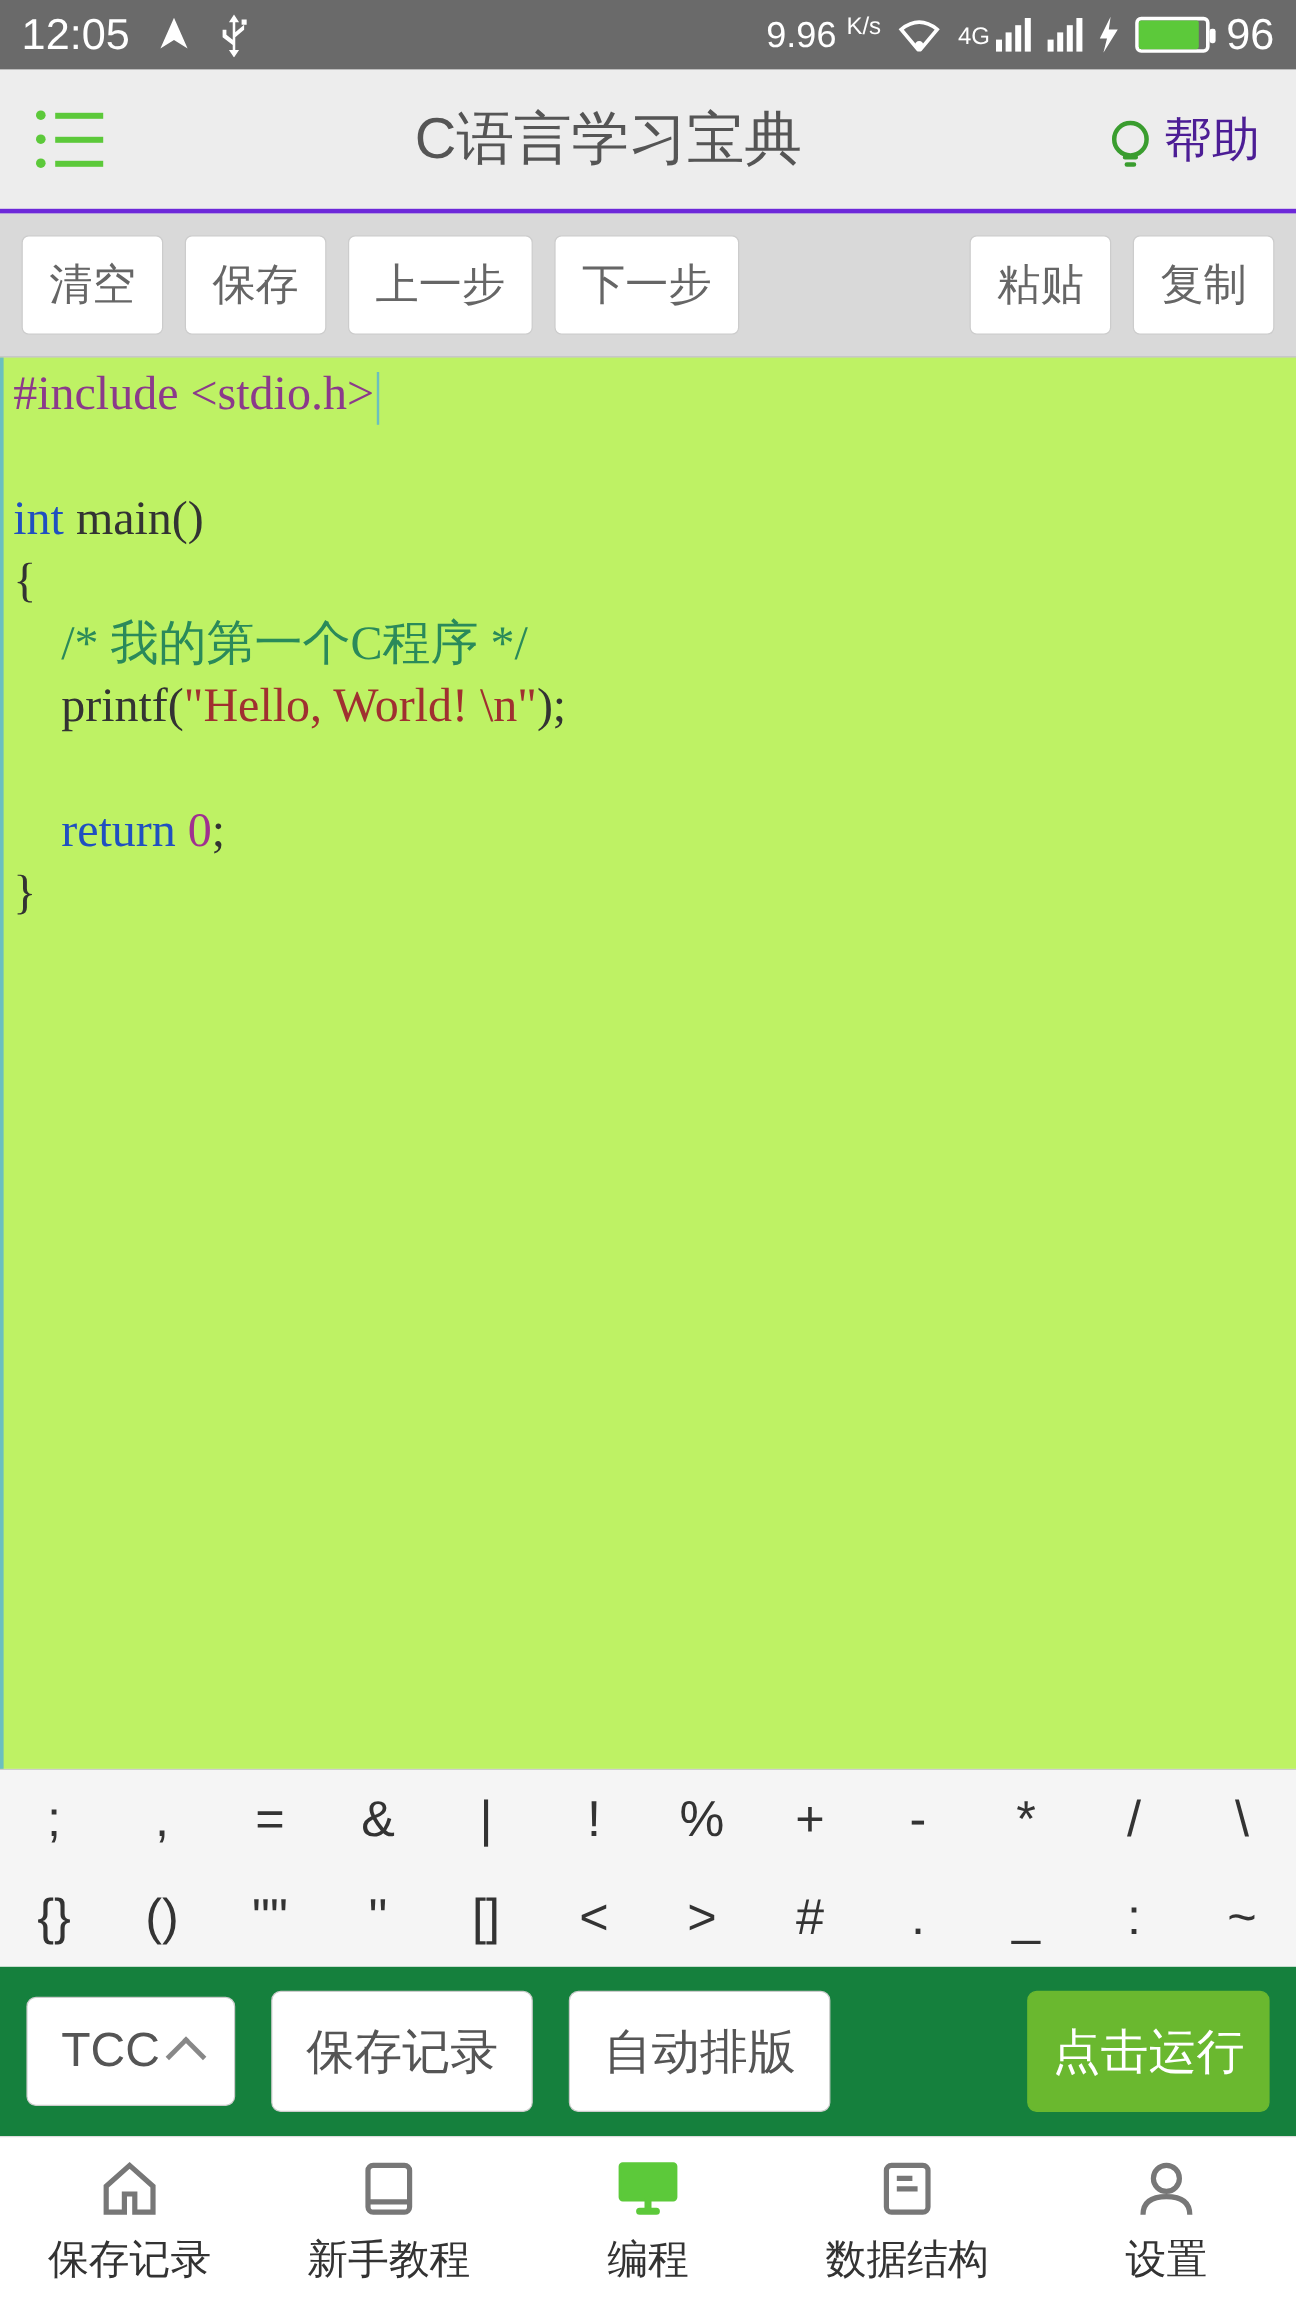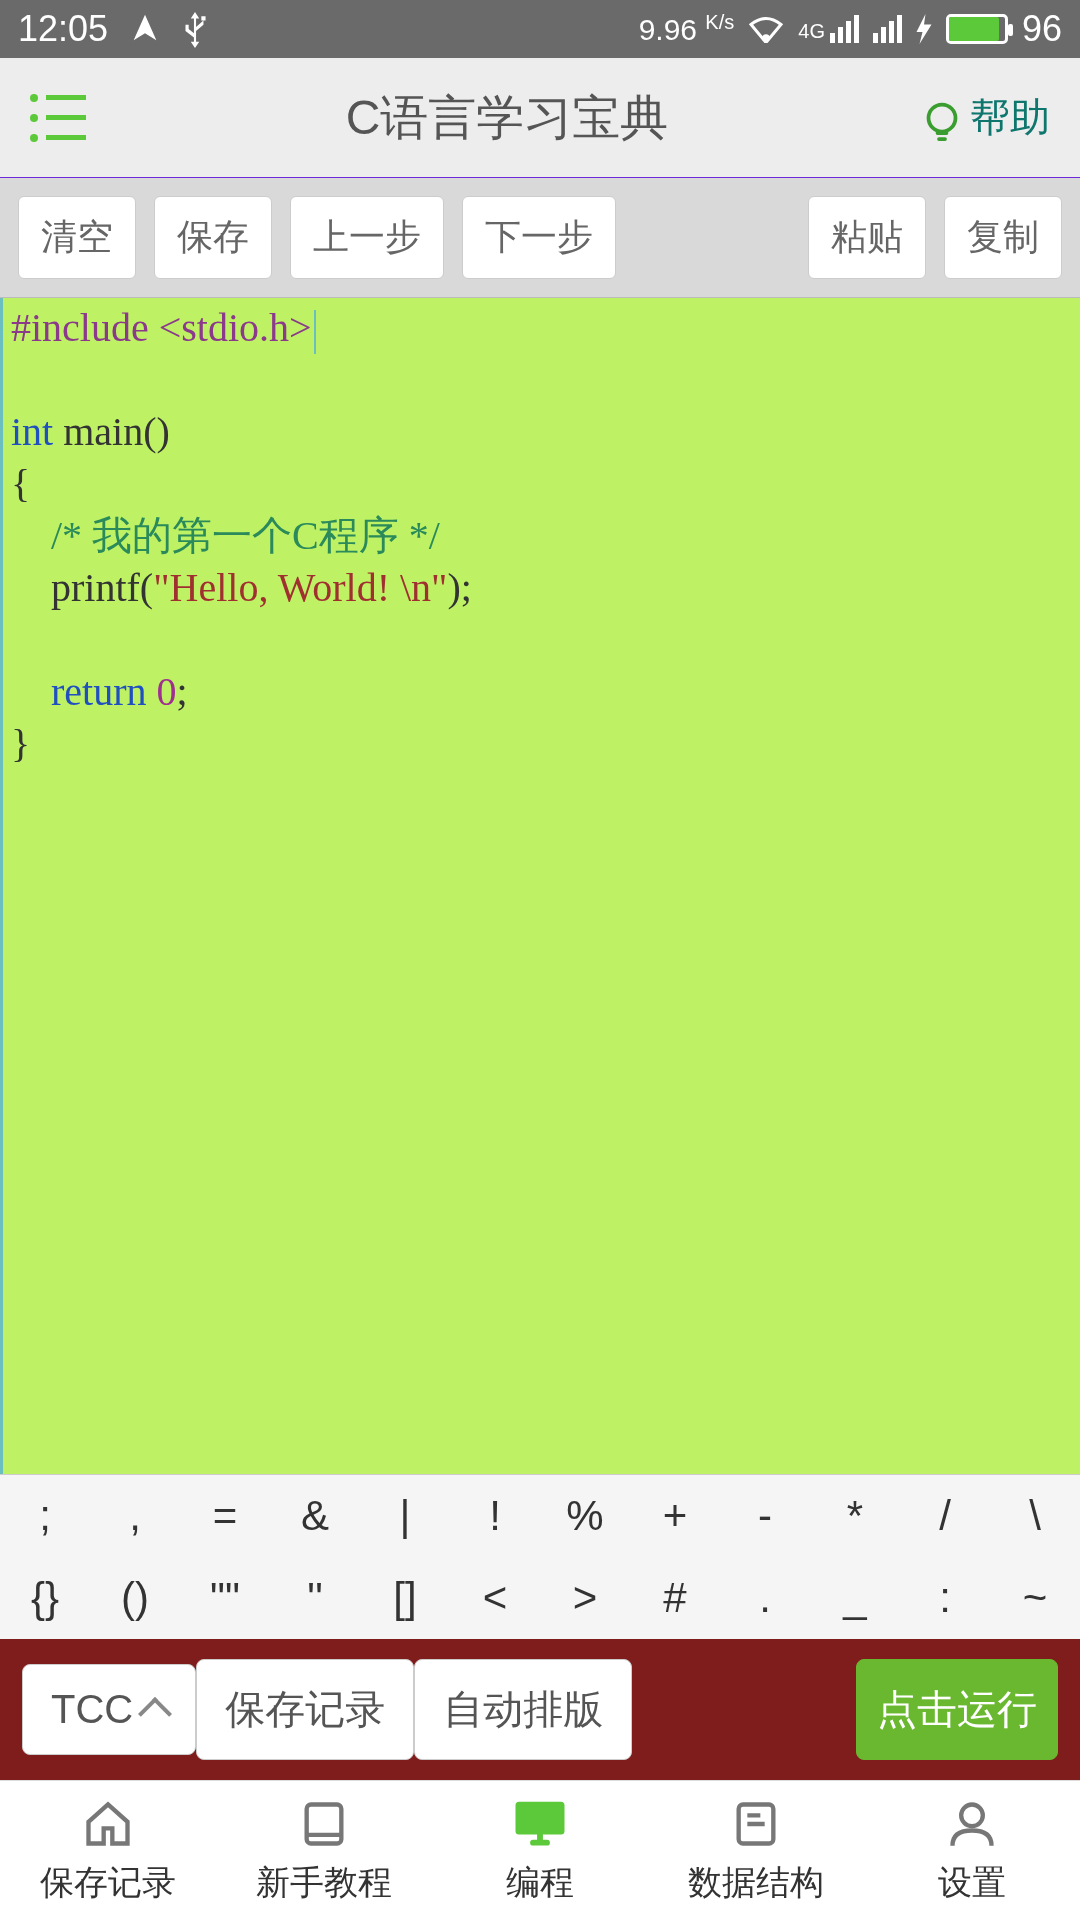--- a/index.html
+++ b/index.html
@@ -34,28 +34,28 @@
   width: 5px; height: 12px; background: #fff; border-radius: 2px;
 }
 .battery-fill { background: #5cc93a; height: 100%; width: 90%; border-radius: 2px; }
 
 .app-header {
   height: 120px;
   background: #ededed;
   display: flex;
   align-items: center;
   padding: 0 30px;
-  border-bottom: 1px solid #6d28d9;
+  border-bottom: 4px solid #6d28d9;
 }
 .menu-btn { width: 60px; height: 60px; display:flex; flex-direction:column; justify-content:center; gap:12px; }
 .menu-line { display:flex; align-items:center; gap:8px; }
 .menu-dot { width:8px; height:8px; background:#5cc93a; border-radius:50%; }
 .menu-bar { width:40px; height:5px; background:#5cc93a; }
 .app-title { flex:1; text-align:center; font-size:48px; color:#555; font-weight:400; }
-.help-btn { display:flex; align-items:center; gap:10px; color:#0f766e; font-size:40px; }
+.help-btn { display:flex; align-items:center; gap:10px; color:#4c1d95; font-size:40px; }
 .bulb-icon { width:36px; height:36px; }
 
 .toolbar {
   background: #d9d9d9;
   padding: 18px;
   display: flex;
   gap: 18px;
   border-bottom: 1px solid #bbb;
 }
 .toolbar .spacer { flex: 1; }
@@ -91,23 +91,24 @@
 .cursor { display:inline-block; width:2px; height:44px; background:#6bbfbf; vertical-align:middle; margin-left:2px; }
 
 .symbol-rows { background:#f5f5f5; border-top:1px solid #ccc; }
 .symbol-row {
   display:flex; justify-content:space-around; align-items:center;
   height:82px; font-size:42px; color:#333;
 }
 .symbol-key { flex:1; text-align:center; }
 
 .action-bar {
-  background:#7f1d1d;
+  background:#15803d;
   padding: 20px 22px;
   display:flex;
+  gap: 30px;
   align-items:center;
 }
 .action-btn {
   background:#fff; border:1px solid #ccc; border-radius:8px;
   padding: 22px 28px; font-size:40px; color:#555;
   display:flex; align-items:center; gap:10px;
 }
 .action-btn.run { background:#6ab82f; color:#fff; border-color:#6ab82f; margin-left:auto; padding:22px 20px; }
 .chev-up { width:24px; height:24px; border-left:4px solid #888; border-top:4px solid #888; transform:rotate(45deg); margin-top:8px; }
 

